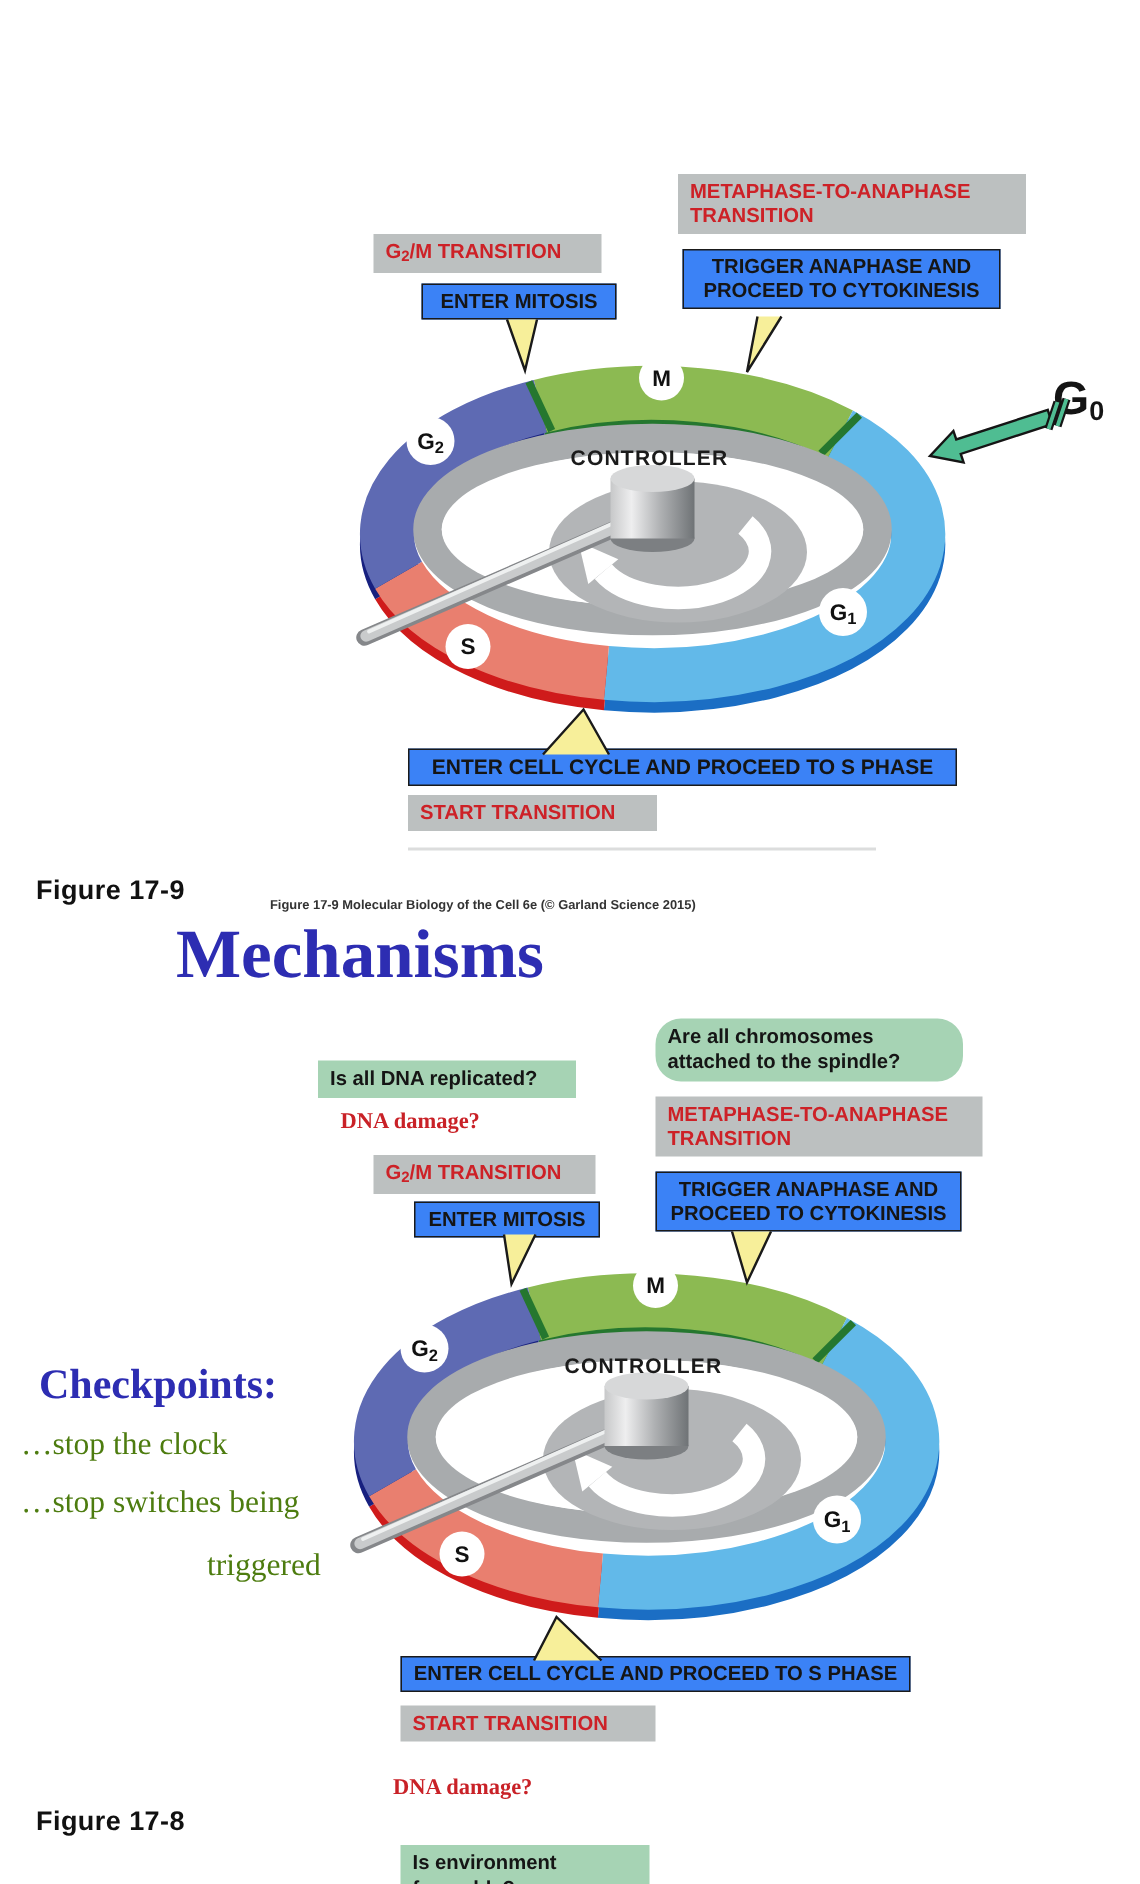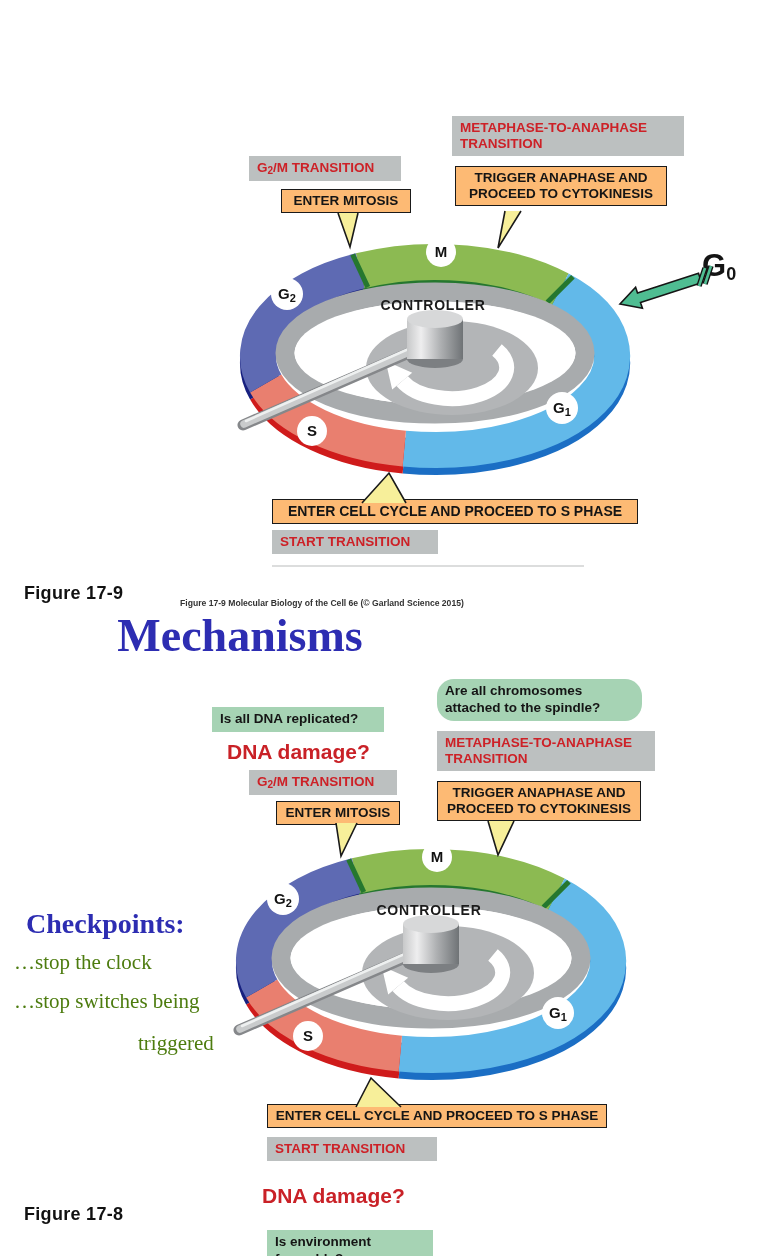--- a/index.html
+++ b/index.html
@@ -3,26 +3,26 @@
 <meta charset="utf-8">
 <style>
   html,body{margin:0;padding:0;background:#ffffff;}
   .page{position:relative;width:760px;height:1256px;background:#ffffff;overflow:hidden;
         font-family:"Liberation Sans",sans-serif;}
   .abs{position:absolute;}
   .slide-title{font-family:"Liberation Serif",serif;font-weight:bold;font-size:46px;
                color:#2d2db2;text-align:center;line-height:1.05;}
   .graybox{background:#bcc0c0;color:#cd2127;font-weight:bold;font-size:13.5px;
            line-height:1.2;padding:4px 8px;box-sizing:border-box;z-index:3;}
-  .yellowbox{background:#fdba74;border:1.6px solid #1a1a1a;color:#151515;font-weight:bold;
+  .yellowbox{background:#3b82f6;border:1.6px solid #1a1a1a;color:#151515;font-weight:bold;
              font-size:13.5px;line-height:1.2;padding:3px 0;text-align:center;
              box-sizing:border-box;z-index:3;}
   .greenbox{background:#a6d3b4;color:#151515;font-weight:bold;font-size:13.5px;
             line-height:1.25;padding:4px 8px;box-sizing:border-box;z-index:3;}
-  .redtext{font-family:Liberation Sans, sans-serif;font-weight:bold;font-size:21px;color:#c92127;}
+  .redtext{font-family:Liberation Serif, serif;font-weight:bold;font-size:15px;color:#c92127;}
   .figlabel{font-weight:bold;font-size:18px;color:#111;letter-spacing:.3px;}
   .credit{font-weight:bold;font-size:8.6px;color:#333;}
   .serifline{font-family:"Liberation Serif",serif;font-size:21px;color:#4d7c0f;}
   .checkhead{font-family:"Liberation Serif",serif;font-weight:bold;font-size:28px;color:#2d2db2;}
   .g0label{font-weight:bold;color:#141414;font-size:31px;line-height:1;}
   .g0label sub{font-size:18px;line-height:0;vertical-align:-4px;}
   sub.lab{font-size:10px;vertical-align:-2px;}
   .wheel{position:absolute;width:420px;height:250px;z-index:2;}
   .overlay{position:absolute;left:0;top:0;width:760px;height:1256px;z-index:5;pointer-events:none;}
   .divider{background:#dcdddd;height:2px;z-index:1;}

